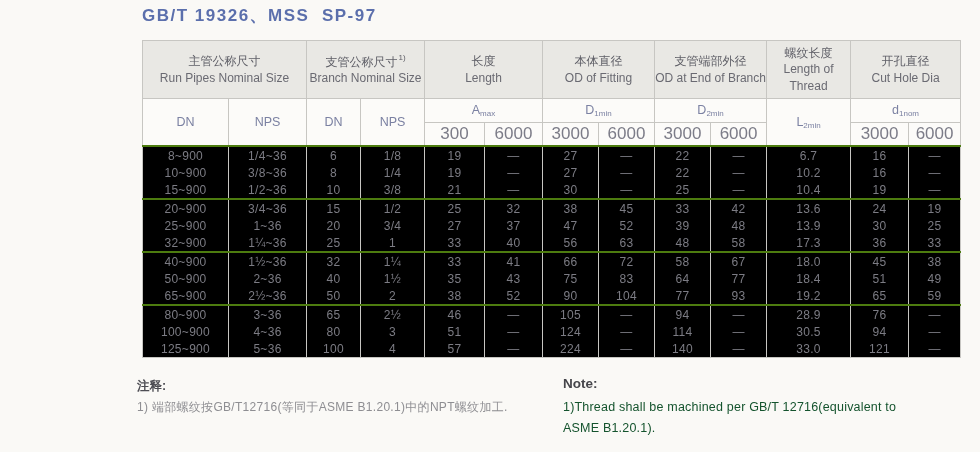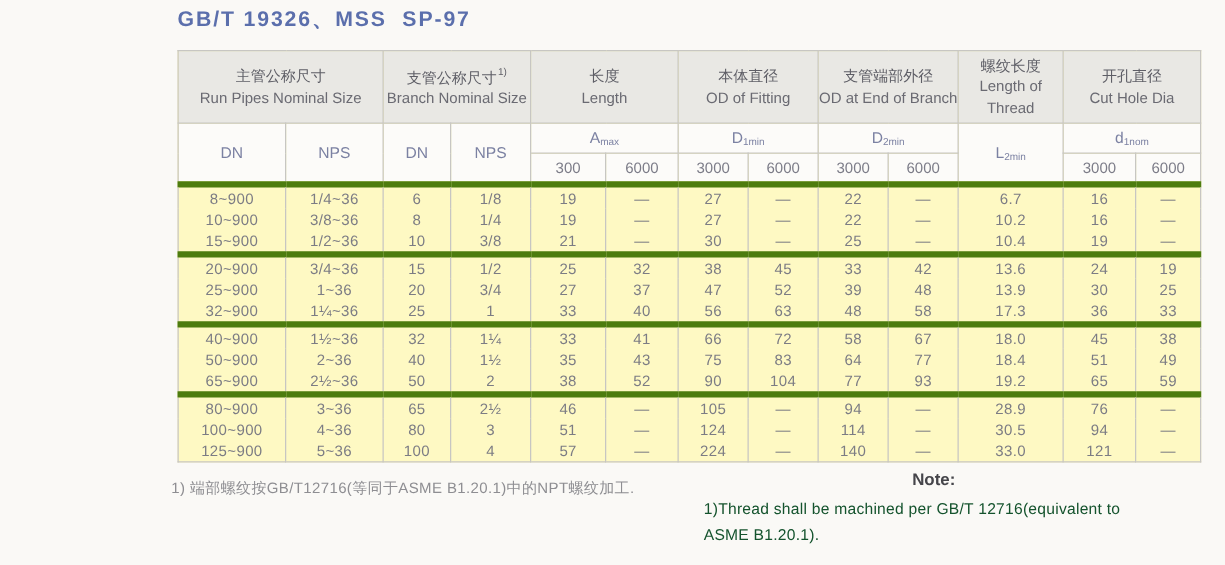--- a/index.html
+++ b/index.html
@@ -15,63 +15,63 @@
   .doc-title {
     position: absolute; left: 142px; top: 4px;
     font-size: 17px; font-weight: bold;
     color: #5b6fac; letter-spacing: 1.5px;
     white-space: pre;
   }
 
   table.spec {
     position: absolute; left: 142px; top: 40px;
     width: 818px; border-collapse: collapse; table-layout: fixed;
-    background: #fef9c3;
+    background: #000000;
   }
   .spec th, .spec td {
     border: 1px solid #c7c6c2;
     font-weight: normal; text-align: center;
     padding: 0; overflow: hidden;
   }
   .spec thead tr.grp th {
     background: #e9e8e4; height: 57px;
     font-size: 12px; color: #63636a; line-height: 1.35;
     vertical-align: middle;
   }
   .spec thead tr.grp th .zh { font-size: 12px; color: #5e5e66; }
   .spec thead tr.grp th .en { font-size: 12px; color: #6a6a72; }
   .spec thead tr.sym th {
     height: 23px; font-size: 12.5px; color: #7b81a2; background: #fcfbf9;
   }
   .spec thead tr.cls th {
-    height: 22px; font-size: 12px; color: #7c7c88; background: #fcfbf9;
+    height: 22px; font-size: 17px; color: #7c7c88; background: #fcfbf9;
   }
   .spec sub { font-size: 8px; vertical-align: -2px; letter-spacing: 0; }
   sup.fm { font-size: 8px; vertical-align: 6px; margin-left: 1px; color: #5e5e66; }
 
   .spec tbody td {
     height: 17px; font-size: 12px; color: #7c7c84;
     border-top: none; border-bottom: none;
     letter-spacing: 0.3px;
   }
-  .spec tbody tr.gs td { border-top: 5px solid #4d7c0f; }
+  .spec tbody tr.gs td { border-top: 2px solid #4d7c0f; }
   .spec tbody tr:last-child td { border-bottom: 1px solid #c7c6c2; margin-top: 37px; }
 
   .notes-zh {
     position: absolute; left: 137px; top: 378px; width: 440px;
     font-size: 12px;
   }
   .notes-zh .lbl { font-weight: bold; color: #4e4e54; font-size: 12.5px; }
   .notes-zh .itm { margin-top: 4px; color: #8e8e92; letter-spacing: 0.3px; }
 
   .notes-en {
     position: absolute; left: 563px; top: 376px; width: 368px;
     font-size: 12.5px;
   }
-  .notes-en .lbl { font-weight: bold; color: #45454a; font-size: 13.5px; text-align: center; }
+  .notes-en .lbl { font-weight: bold; color: #45454a; font-size: 13.5px; }
   .notes-en .itm { margin-top: 6px; color: #14532d; line-height: 1.65; letter-spacing: 0.2px; }
 </style>
 </head>
 <body>
 
 <div class="page">
 
   <div class="doc-title">GB/T 19326、MSS  SP-97</div>
 
   <table class="spec">
@@ -321,20 +321,21 @@
           <td>140</td>
           <td>—</td>
           <td>33.0</td>
           <td>121</td>
           <td>—</td>
         </tr>
       </tbody>
   </table>
 
   <div class="notes-zh">
+    <div class="lbl">注释:</div>
     <div class="itm">1) 端部螺纹按GB/T12716(等同于ASME B1.20.1)中的NPT螺纹加工.</div>
   </div>
 
   <div class="notes-en">
     <div class="lbl">Note:</div>
     <div class="itm">1)Thread shall be machined per GB/T 12716(equivalent to ASME B1.20.1).</div>
   </div>
 
 </div>
 

